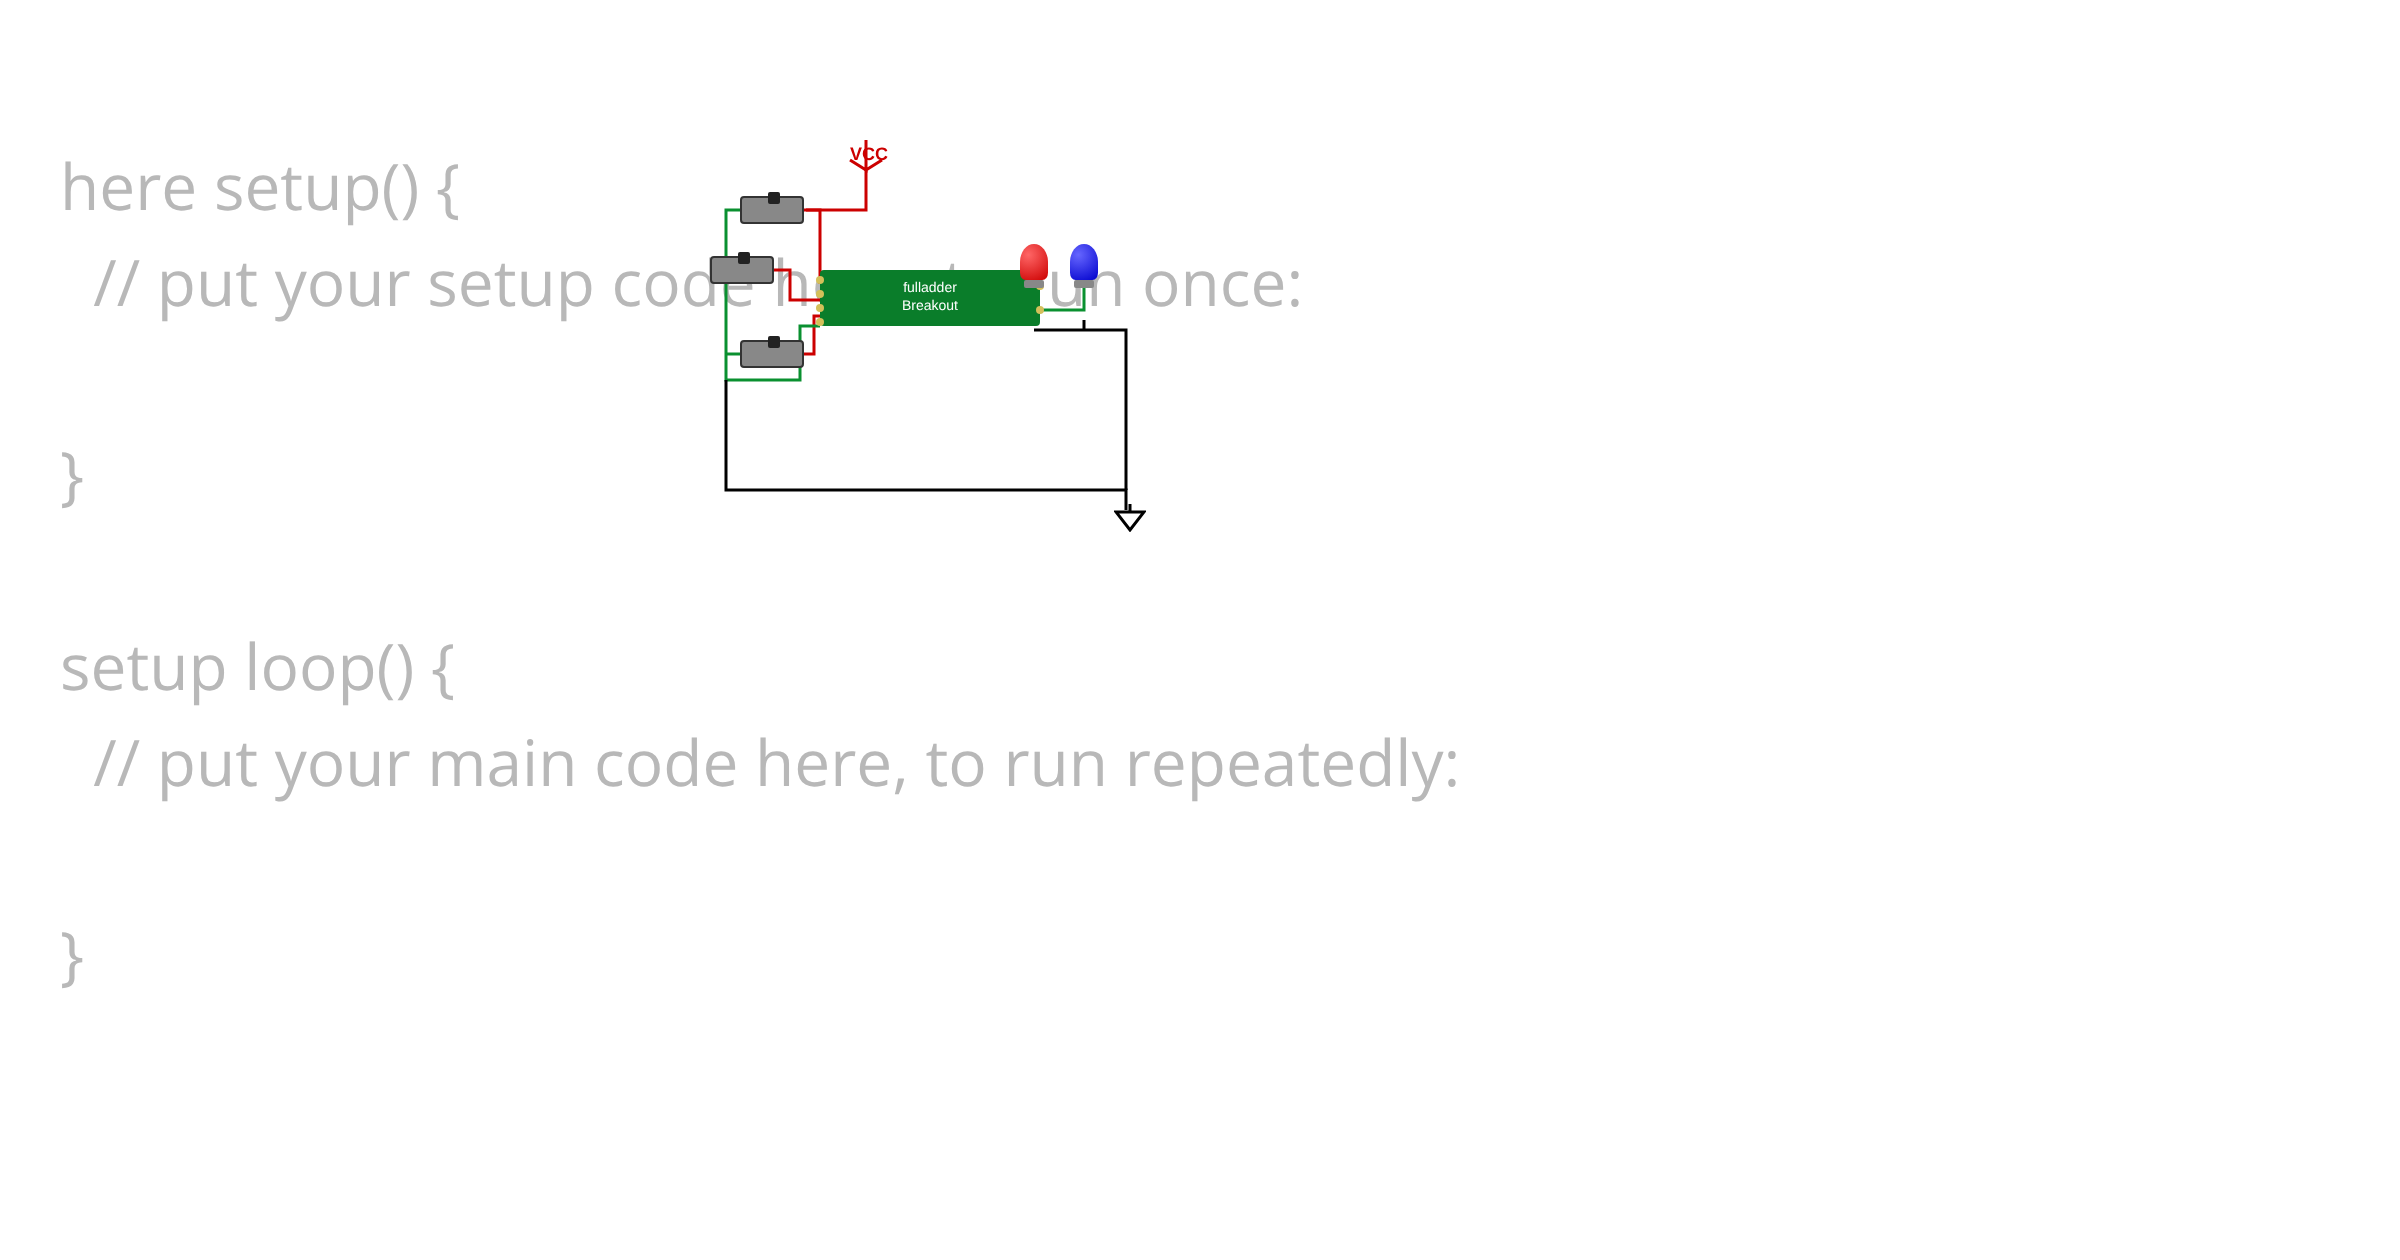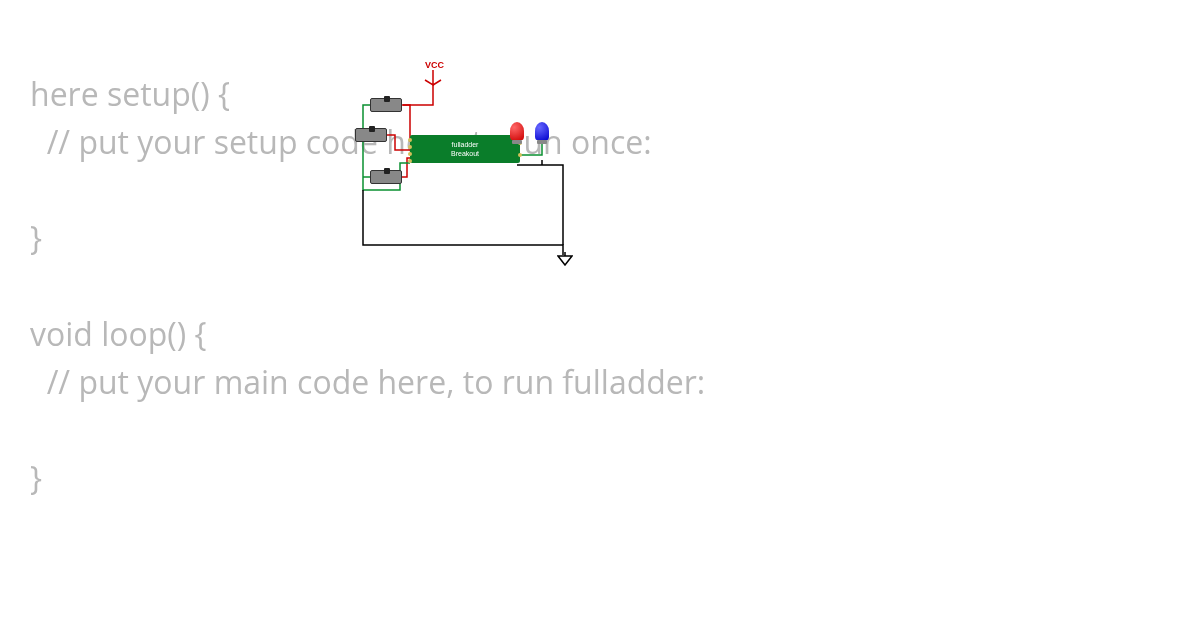--- a/index.html
+++ b/index.html
@@ -24,21 +24,21 @@
     }
     .circuit-layer {
       position: absolute;
       top: 60px;
       left: 355px;
       width: 240px;
       height: 220px;
     }
     .vcc-label {
       position: absolute;
-      top: 0;
+      top: 12px;
       left: 70px;
       font-size: 9px;
       color: #cc0000;
       font-weight: bold;
     }
     .switch {
       position: absolute;
       width: 32px;
       height: 14px;
       background: #888;
@@ -119,22 +119,22 @@
     }
   </style>
 </head>
 <body>
 
 <div class="code-layer"><span>here setup() {</span>
 <span>  // put your setup code here, to run once:</span>
 <span></span>
 <span>}</span>
 <span></span>
-<span>void loop() {</span>
-<span>  // put your main code here, to run fulladder:</span>
+<span>setup loop() {</span>
+<span>  // put your main code here, to run repeatedly:</span>
 <span></span>
 <span>}</span></div>
 
 <div class="circuit-layer">
   <div class="vcc-label">VCC</div>
 
   <svg class="wire" width="240" height="220" style="position:absolute;top:0;left:0;">
 
     <path d="M 78 10 L 78 25 L 70 20 M 78 25 L 86 20" stroke="#cc0000" stroke-width="1.5" fill="none"></path>
     <path d="M 78 25 L 78 45 L 48 45" stroke="#cc0000" stroke-width="1.5" fill="none"></path>

